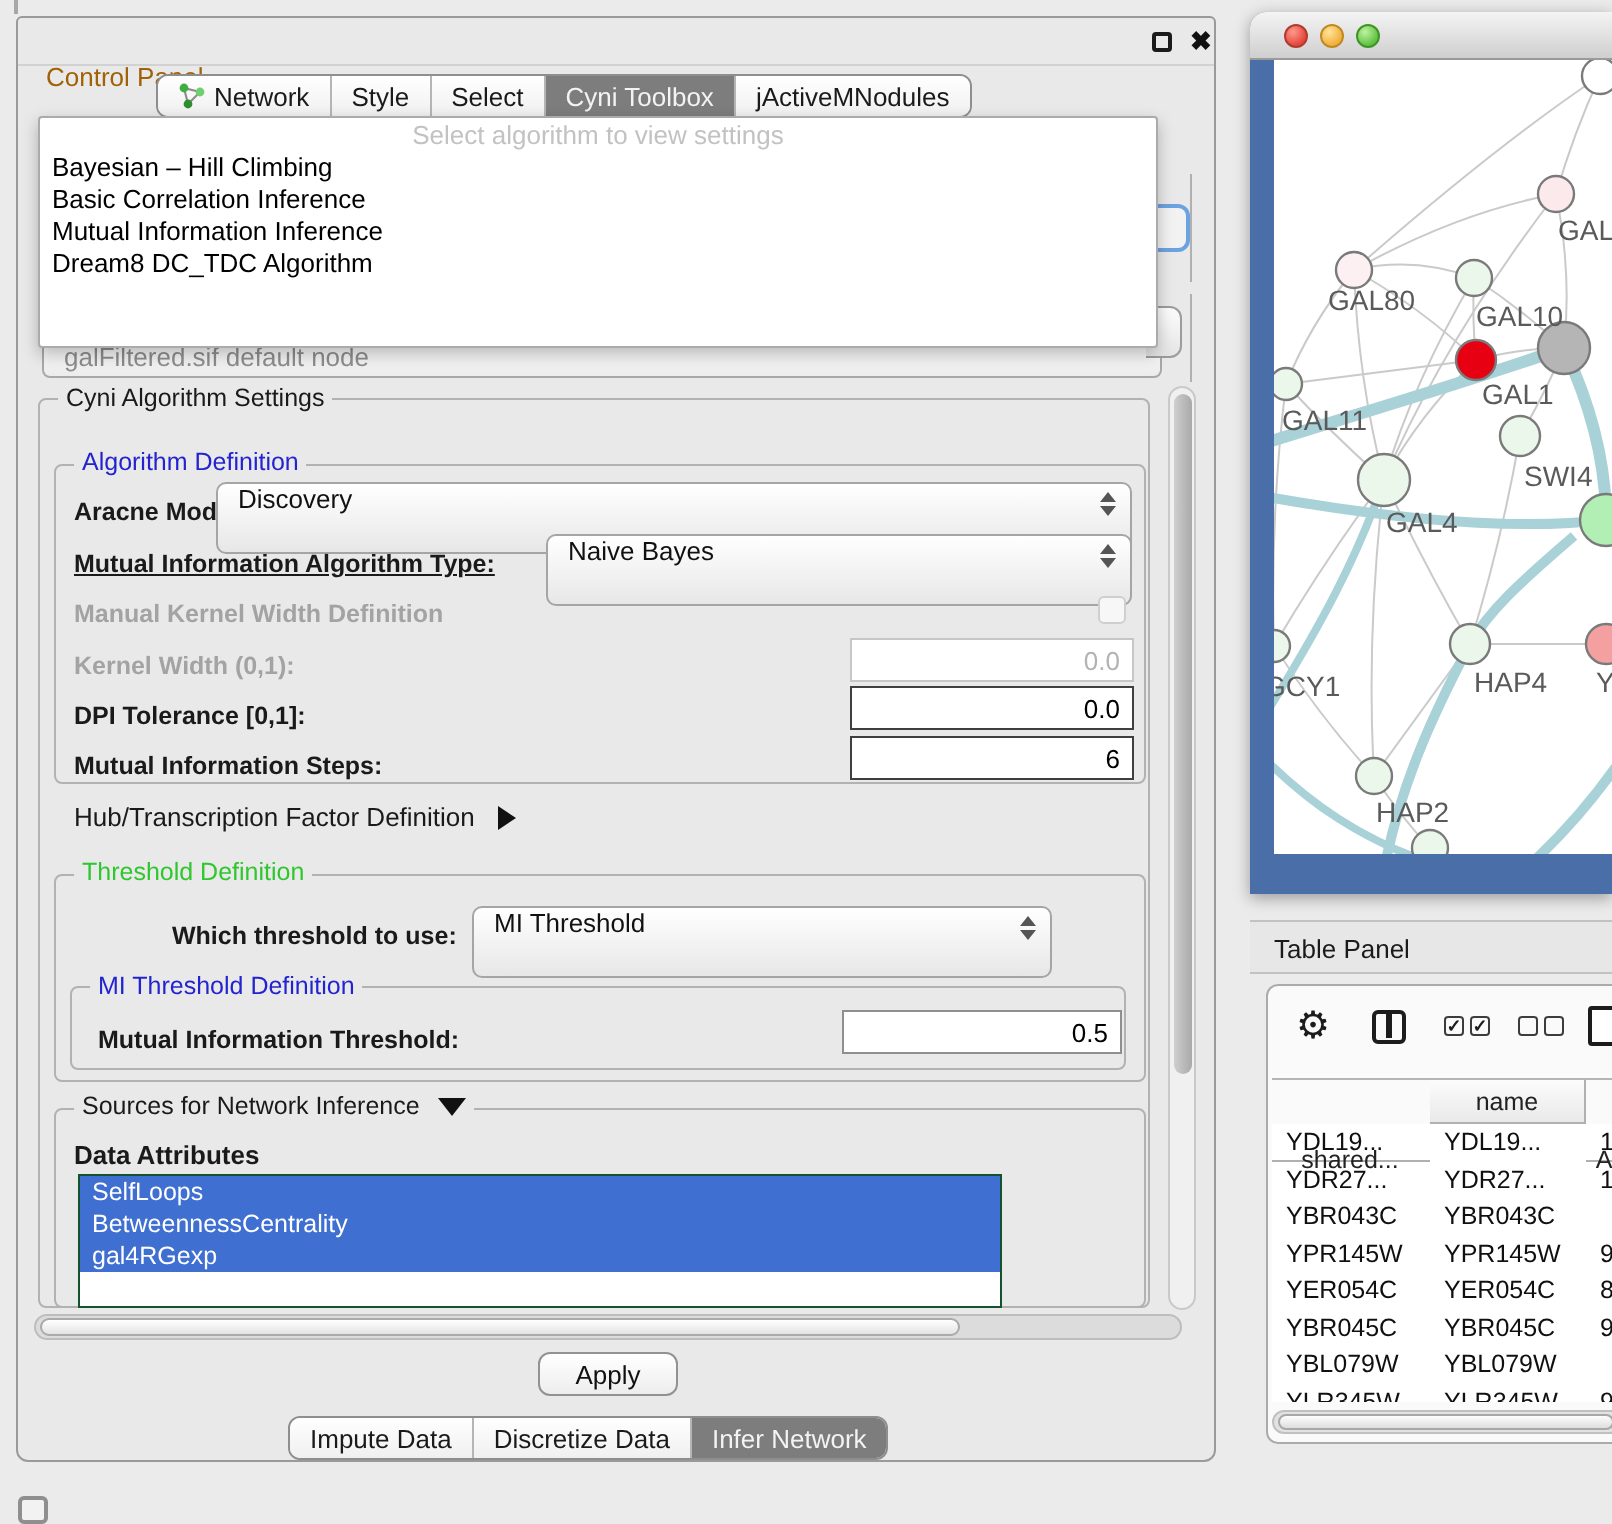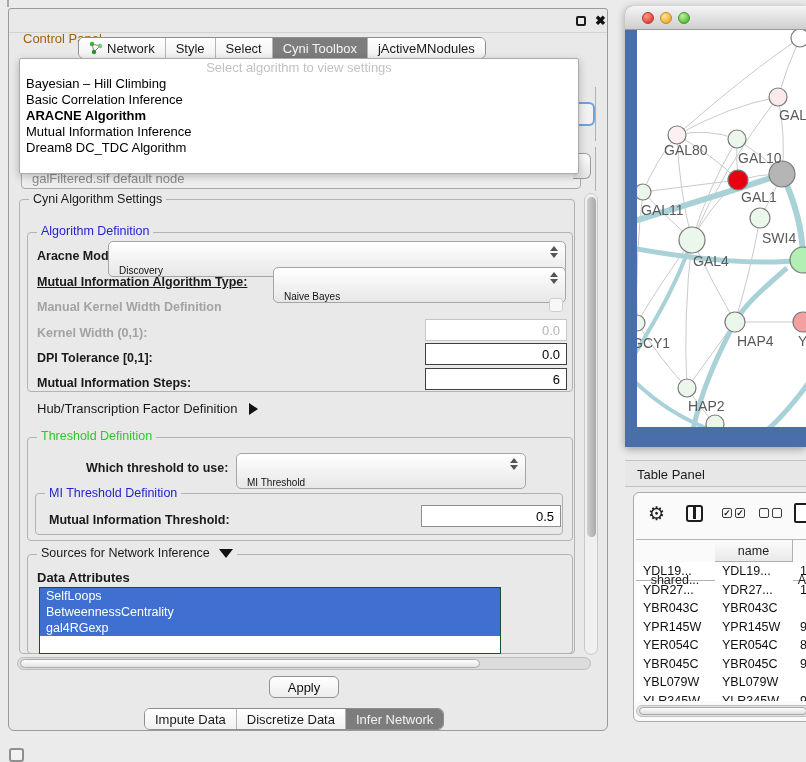--- a/index.html
+++ b/index.html
@@ -50,22 +50,22 @@
 
   
   .gbox { position:absolute; border:1px solid #b2b2b2; border-radius:4px; }
   .gbox-title { position:absolute; font-size:12.5px; background:#e9e9e9; padding:0 4px; line-height:13px; }
   .t-black { color:#1a1a1a; } .t-blue { color:#2323d0; } .t-green { color:#2ec72e; }
 
   .lbl { position:absolute; font-size:12.5px; font-weight:bold; color:#1a1a1a; white-space:nowrap; }
   .lbl.dim { color:#a3a3a3; }
 
   .combo { position:absolute; height:36px; border:1px solid #a5a5a5; border-radius:5px;
-        background:linear-gradient(#ffffff,#e7e7e7); font-size:10px; color:#111;
-        display:flex; align-items:flex-end; padding-left:10px; }
+        background:linear-gradient(#ffffff,#e7e7e7); font-size:13px; color:#111;
+        display:flex; align-items:flex-start; padding-left:10px; }
   .combo .arrows { position:absolute; right:7px; top:4px; display:flex; flex-direction:column; gap:2px; }
   .arr-up { width:0; height:0; border-left:4px solid transparent; border-right:4px solid transparent;
         border-bottom:5px solid #555; }
   .arr-dn { width:0; height:0; border-left:4px solid transparent; border-right:4px solid transparent;
         border-top:5px solid #555; }
 
   .field { position:absolute; height:22px; background:#fff; font-size:13px;
         display:flex; align-items:center; justify-content:flex-end; padding-right:6px; }
   .field.normal { border:1px solid #3f3f3f; color:#000; }
   .field.dim { border:1px solid #c6c6c6; color:#b3b3b3; }
@@ -195,21 +195,20 @@
     <div class="frag-line2"></div>
     <div class="frag-combo-blue"></div>
     <div class="frag-combo2"></div>
     <div class="frag-hidden-row">galFiltered.sif default node</div>
 
     <div class="popup">
       <div class="popup-placeholder">Select algorithm to view settings</div>
       <div id="popup-list">
           <div class="popup-item">Bayesian – Hill Climbing</div>
           <div class="popup-item">Basic Correlation Inference</div>
-          <div class="popup-item bold">ARACNE Algorithm</div>
           <div class="popup-item">Mutual Information Inference</div>
           <div class="popup-item">Dream8 DC_TDC Algorithm</div>
         </div>
     </div>
 
     <div class="gbox" style="left:10px; top:190px; width:556px; height:455px;"></div>
     <span class="gbox-title t-black" style="left:20px; top:184px;">Cyni Algorithm Settings</span>
 
     <div class="gbox" style="left:18px; top:223px; width:546px; height:160px;"></div>
     <span class="gbox-title t-blue" style="left:28px; top:216px;">Algorithm Definition</span>

